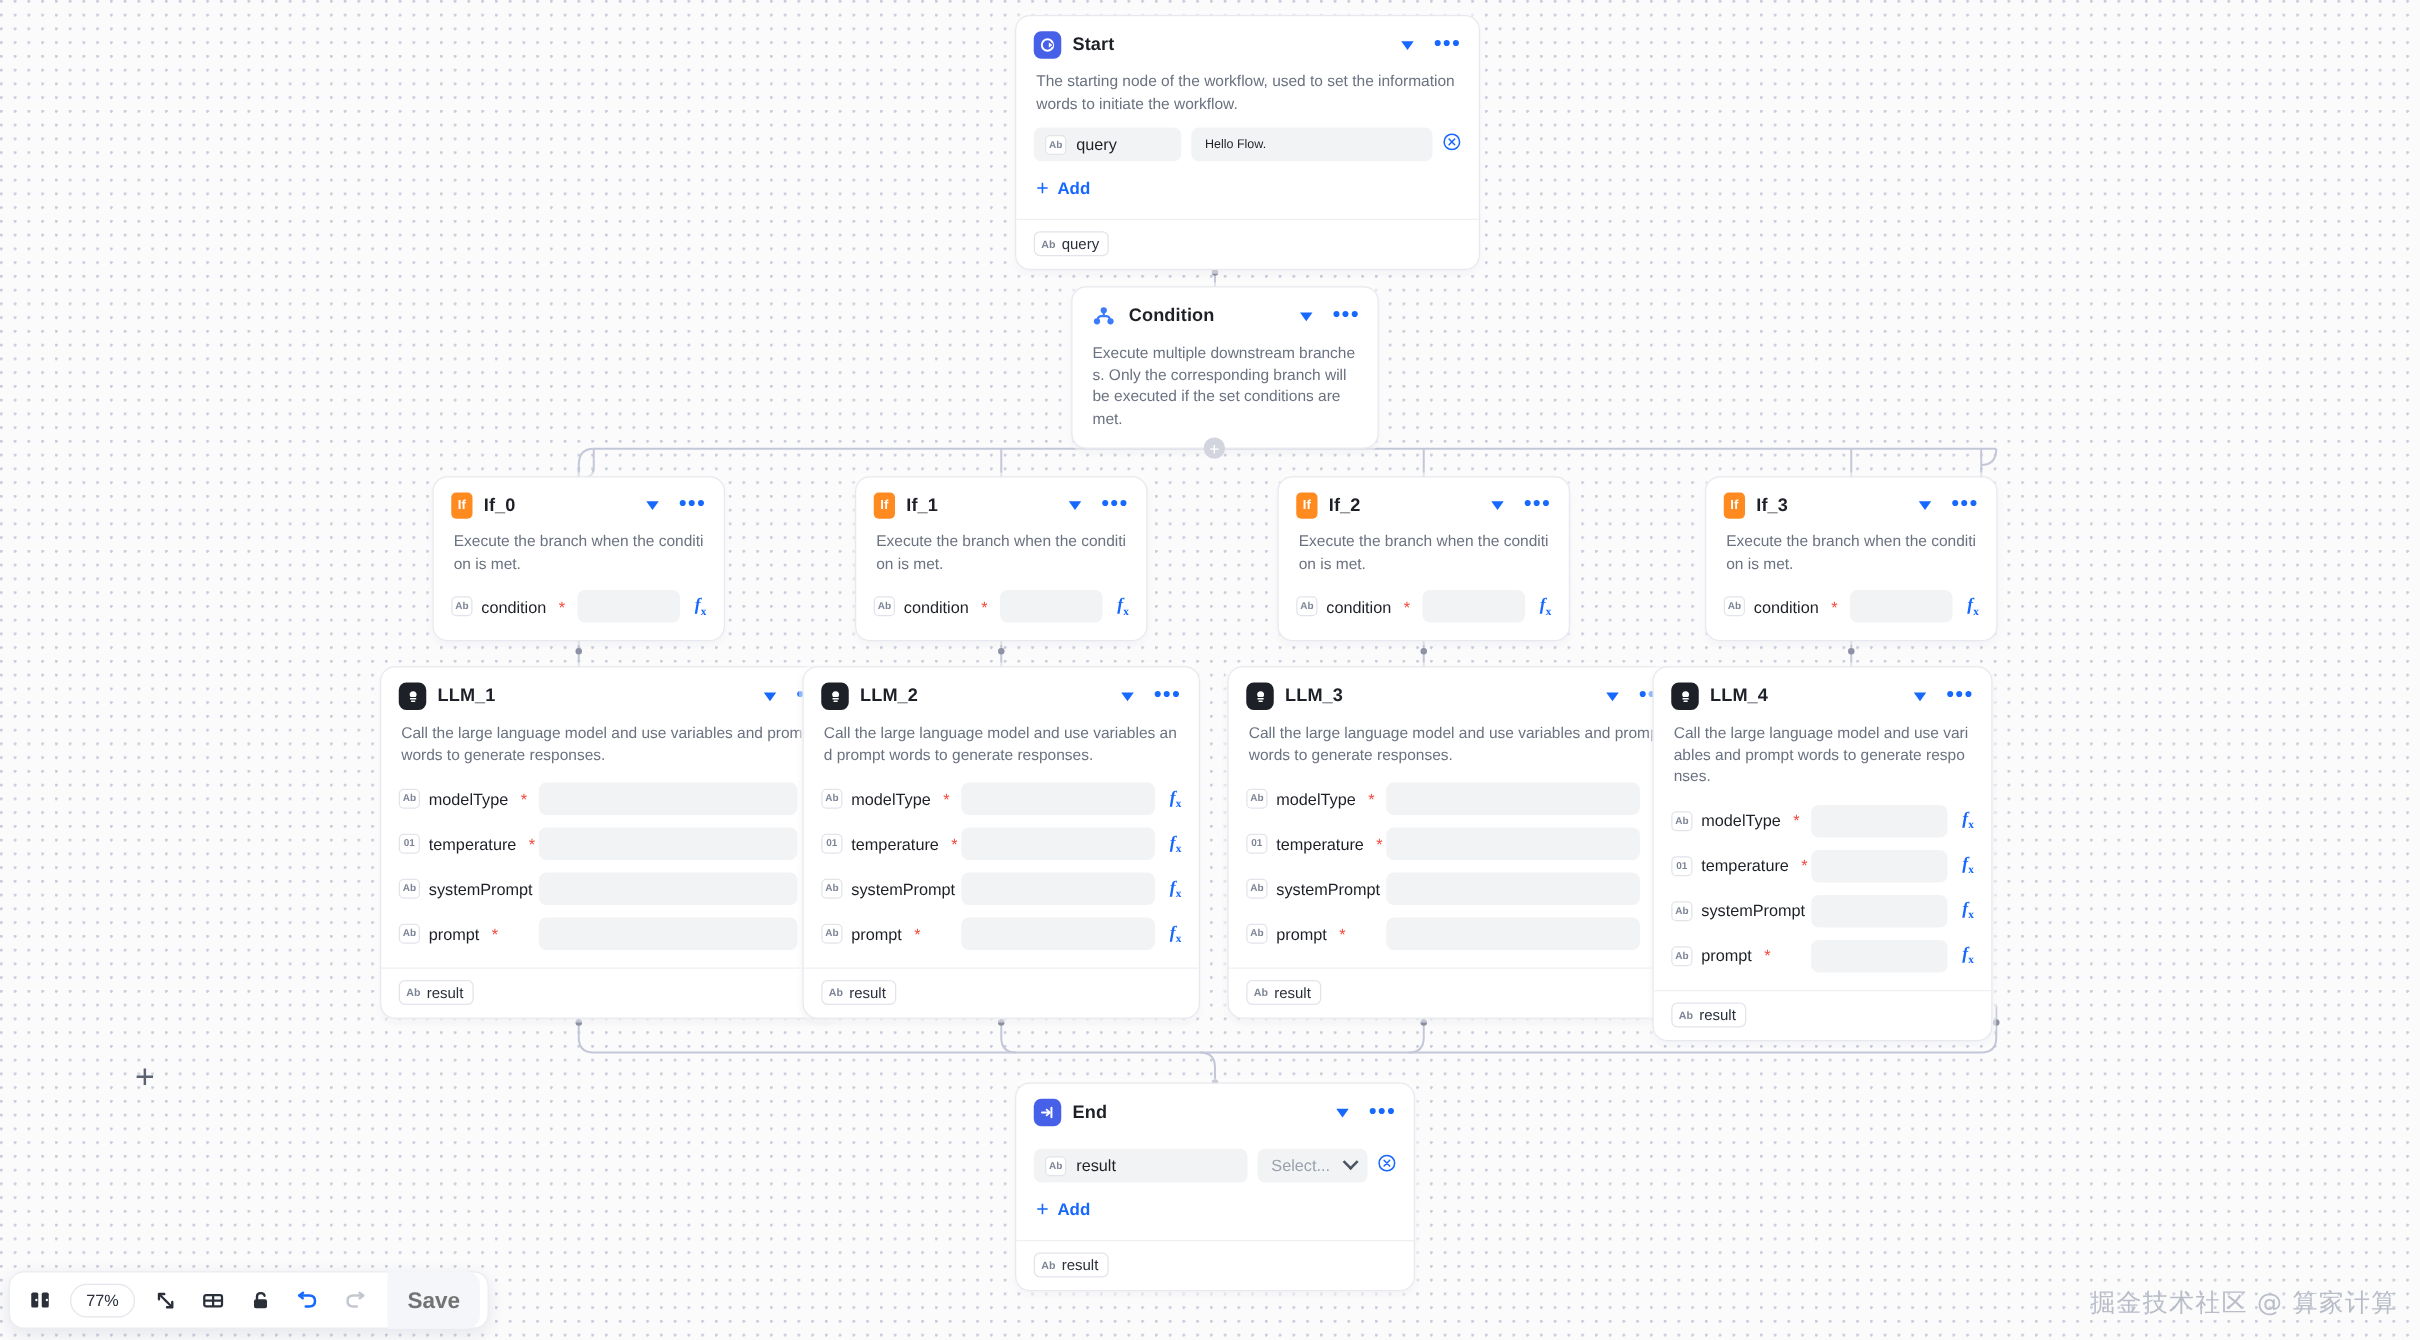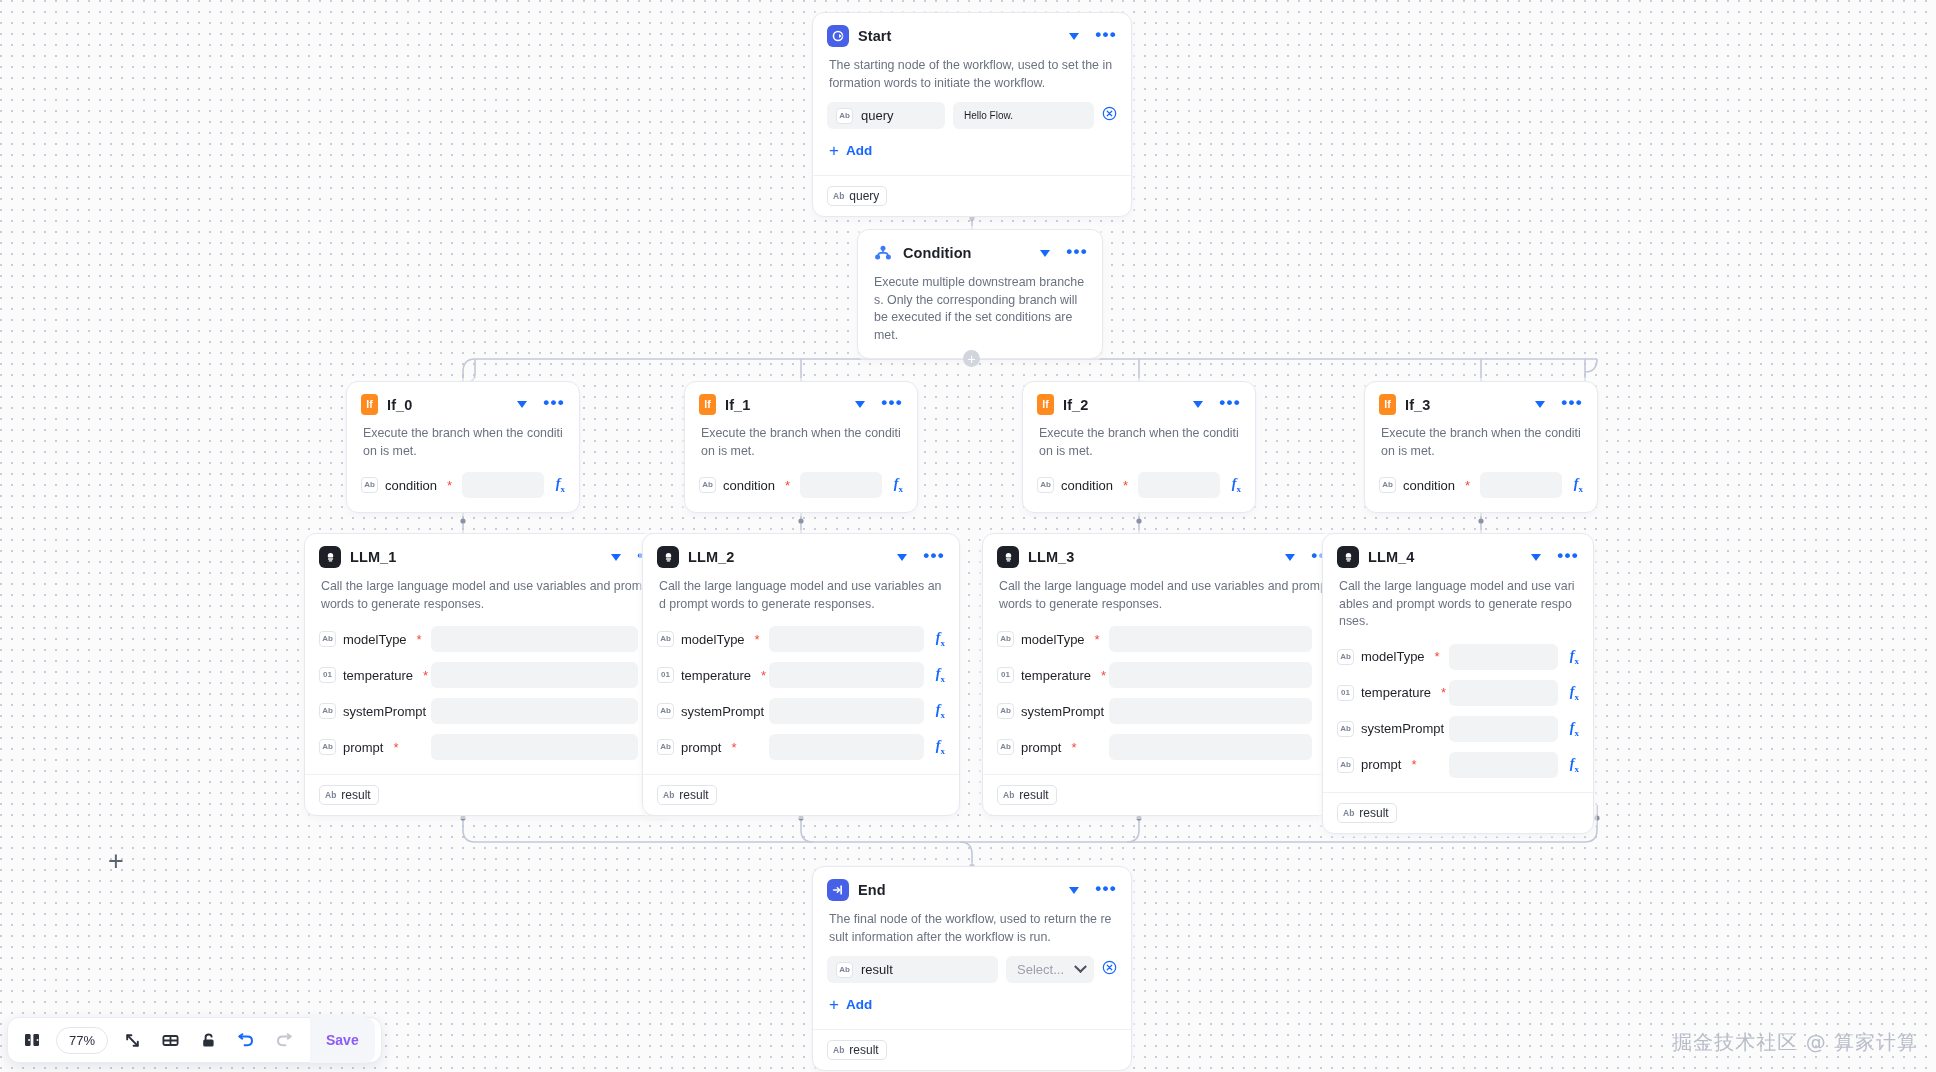--- a/index.html
+++ b/index.html
@@ -172,21 +172,21 @@
   }
   .zoom-pill {
     height: 27px; min-width: 52px; border-radius: 14px;
     border: 1px solid #e3e5ea; display: flex; align-items: center;
     justify-content: center; font-size: 13px; color: #2a2f3a;
     margin: 0 4px; cursor: pointer; font-weight: 500;
   }
   .save-btn {
     margin-left: 6px; padding: 0 16px; height: 46px;
     display: flex; align-items: center; justify-content: center;
-    background: #f4f6f9; color: #8b5cf6; font-size: 14px; font-weight: 700;
+    background: #f4f6f9; color: #737373; font-size: 18px; font-weight: 700;
     border-radius: 0 11px 11px 0; cursor: pointer;
   }
 
   
   #watermark {
     position: absolute; right: 18px; bottom: 16px;
     font-size: 20px; color: #b9bdc8; letter-spacing: 1px;
     z-index: 20; user-select: none;
     font-family: "DejaVu Sans", sans-serif;
   }
@@ -243,21 +243,21 @@
     <circle class="ep" cx="1597" cy="818" r="2.6"></circle>
 
     <path class="e" d="M960,842 Q972,842 972,854 L972,884"></path>
     <circle class="ep" cx="972" cy="866" r="2.6"></circle>
   </svg>
 
   <div class="edge-plus" style="left:963px; top:350px;">+</div>
 
   <div class="canvas-plus" style="left:108px; top:848px;">+</div>
 
-  <div class="node" style="left:812px; top:12px; width:320px;">
+  <div class="node" style="left:812px; top:12px; width:372px;">
     <div class="node-hd">
       <div class="node-ico" style="background:#4760e8;">
         <svg width="14" height="14" viewBox="0 0 16 16">
           <circle cx="8" cy="8" r="5.2" fill="none" stroke="#fff" stroke-width="1.8"></circle>
           <rect x="7.6" y="6.6" width="5.4" height="2.8" fill="#4760e8"></rect>
           <path d="M12.4 8 L9.2 5.6 L9.2 10.4 Z" fill="#fff"></path>
         </svg>
       </div>
       <div class="node-title">Start</div>
       <div class="hd-btns">
@@ -664,21 +664,20 @@
           <path d="M7.2 5.4 L10 8 L7.2 10.6" stroke="#fff" stroke-width="1.7" fill="none" stroke-linecap="round" stroke-linejoin="round"></path>
           <path d="M11.6 3.6 L11.6 12.4" stroke="#fff" stroke-width="1.8" stroke-linecap="round"></path>
         </svg>
       </div>
       <div class="node-title">End</div>
       <div class="hd-btns">
         <div class="caret"></div>
         <div class="dots">•••</div>
       </div>
     </div>
-    <div class="node-desc">The final node of the workflow, used to return the result information after the workflow is run.</div>
     <div class="node-body">
       <div class="varrow">
         <div class="var-key" style="flex:1 1 auto;">
           <span class="type-chip">Ab</span>
           <span class="k">result</span>
         </div>
         <div class="var-sel">
           <span>Select...</span>
           <span class="chev"></span>
         </div>

